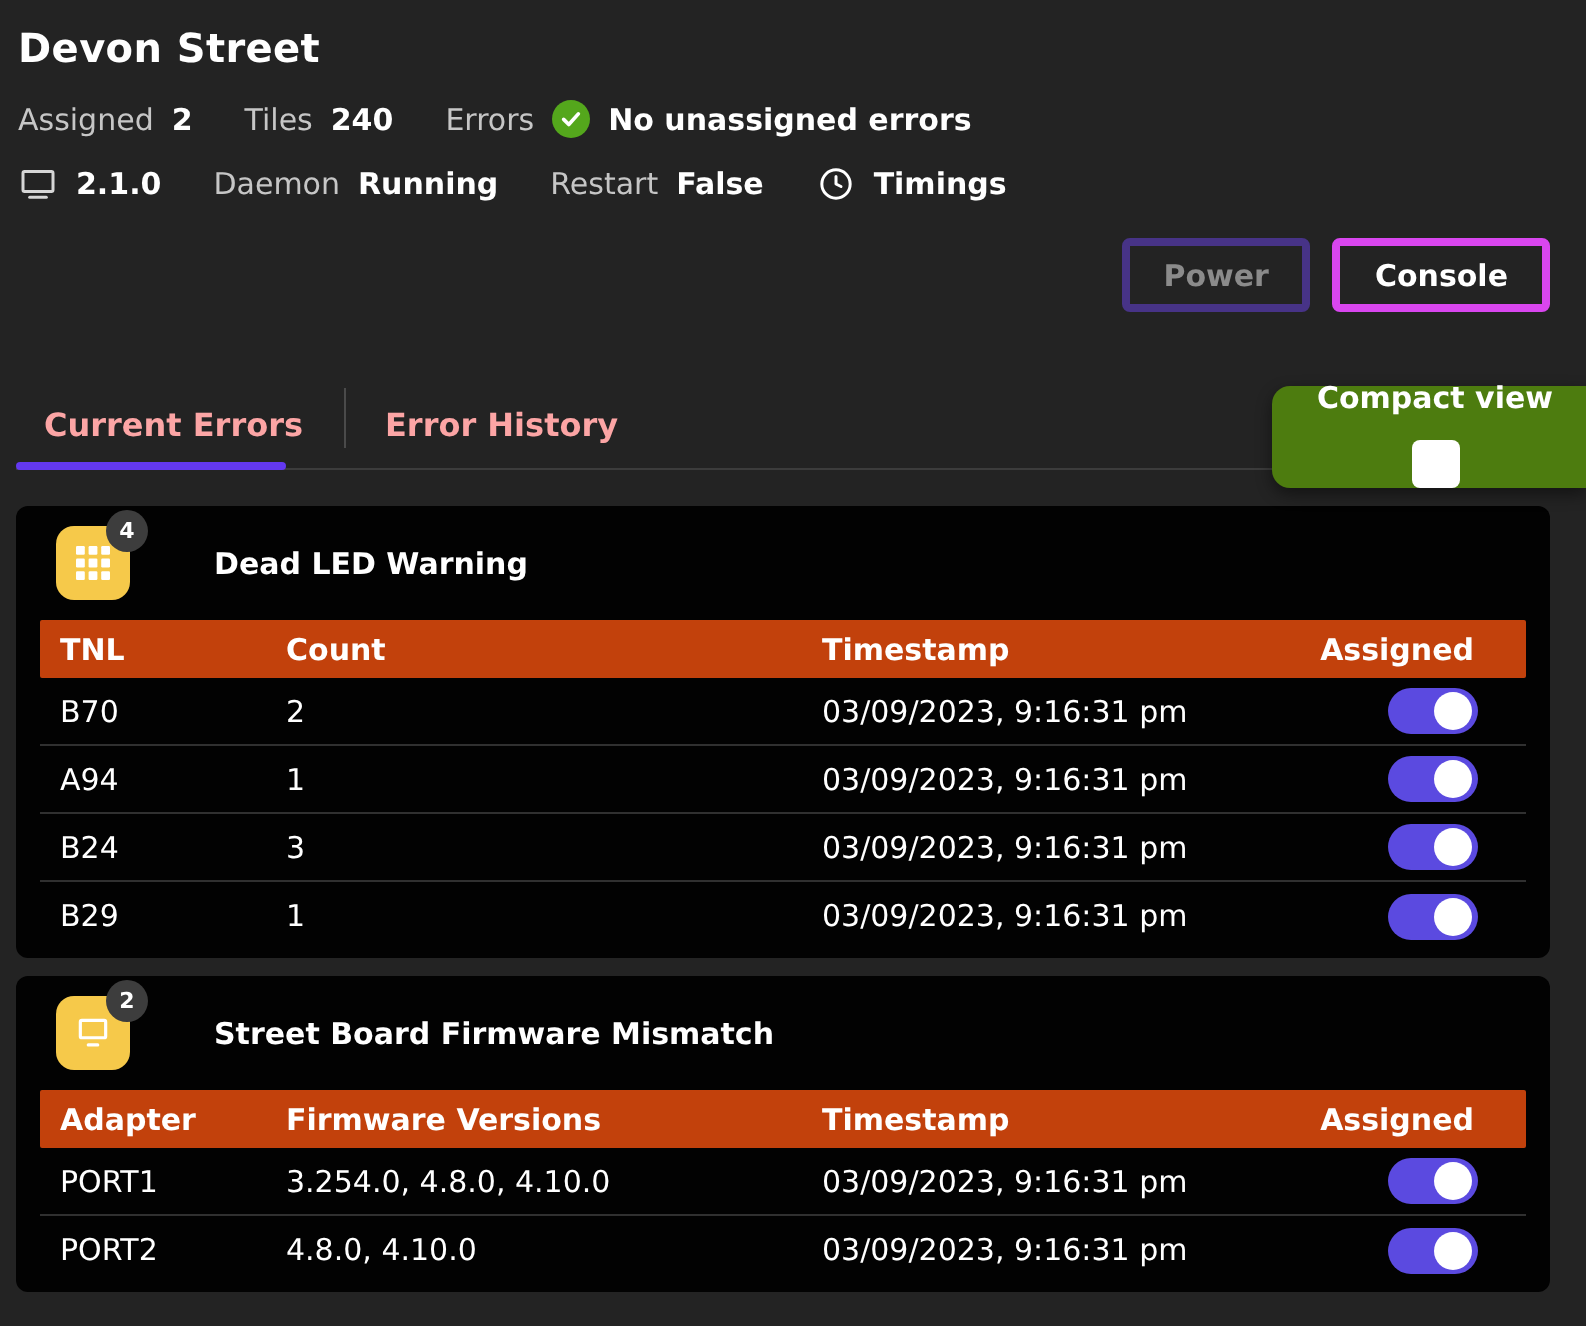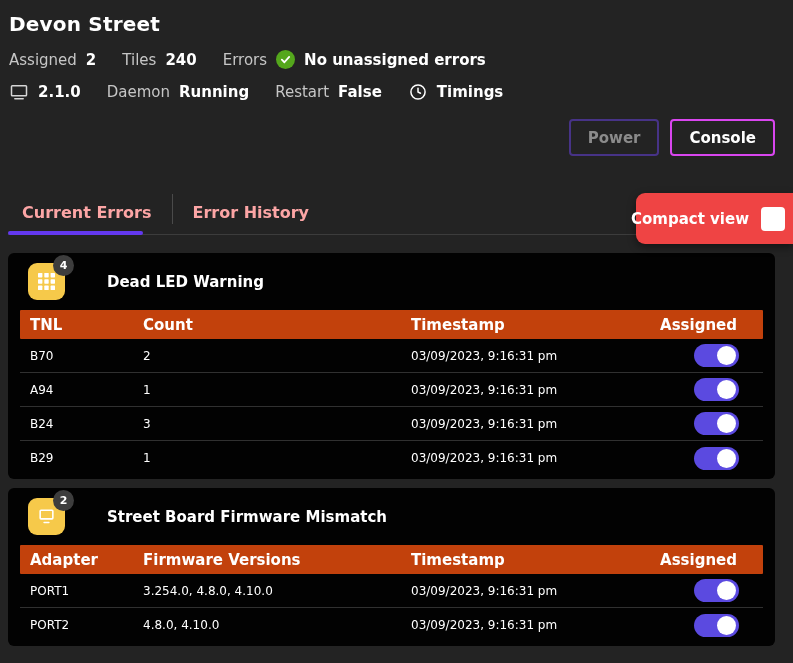--- a/index.html
+++ b/index.html
@@ -26,37 +26,38 @@
   .check-circle svg { width: 11px; height: 11px; }
   .inforow { display: flex; align-items: center; gap: 26px; margin-top: 13px; font-size: 15px; }
   .inforow .pair { display: flex; align-items: center; gap: 9px; }
   .icon-svg { width: 20px; height: 20px; display: inline-block; vertical-align: middle; }
   
   .toolbar { display: flex; justify-content: flex-end; gap: 11px; padding: 17px 18px 0 0; }
   .btn {
     min-width: 72px; height: 37px; padding: 0 17px;
     border-radius: 4px; font-size: 15px; font-weight: 600;
     font-family: inherit; cursor: pointer;
-    background: transparent; border: 2px solid #d946ef; color: #fff;
+    background: transparent; border: 4px solid #d946ef; color: #fff;
   }
   .btn.power { border-color: #473387; color: #8b8b8b; }
   .btn.primary { background: #6338f0; border-color: #6338f0; color: #fff; }
   
   .tabs-area { position: relative; margin-top: 34px; height: 49px; }
   .tabs { display: flex; align-items: stretch; height: 44px; margin-left: 8px; }
   .tab { display: flex; align-items: center; padding: 0 14px; font-size: 16px; font-weight: bold; color: #fca5a5; cursor: pointer; }
   .tab-divider { width: 1px; background: #4a4a4a; margin: 4px 6px 10px 6px; }
   .tab-baseline { position: absolute; left: 8px; right: 0; top: 44px; height: 1px; background: #3c3c3c; }
   .tab-underline { position: absolute; left: 8px; top: 41px; width: 135px; height: 4px; background: #6338f0; border-radius: 2px; }
   .compact-panel {
     position: absolute; right: 0; top: 3px; width: 157px; height: 51px;
-    background: #ef4444; border-radius: 9px 0 0 9px;
+    background: #4d7c0f; border-radius: 9px 0 0 9px;
     display: flex; align-items: center; justify-content: flex-end; gap: 12px;
     padding: 0 8px 0 14px; z-index: 2;
     box-shadow: 0 3px 8px rgba(0,0,0,.45);
+    flex-direction: column;
   }
   .compact-panel .clabel { font-size: 15px; font-weight: bold; white-space: nowrap; }
   .checkbox { width: 24px; height: 24px; background: #fff; border-radius: 4px; border: none; cursor: pointer; flex: 0 0 auto; }
   
   .cards { padding: 14px 18px 0 8px; display: flex; flex-direction: column; gap: 9px; }
   .card { background: #020202; border-radius: 6px; padding: 8px 12px 4px 12px; }
   .card-head { display: flex; align-items: center; padding: 2px 0 10px 8px; }
   .icon-wrap { position: relative; width: 37px; height: 37px; }
   .icon-tile {
     width: 37px; height: 37px; border-radius: 9px; background: #f6c94a;
@@ -73,21 +74,21 @@
   
   .thead {
     display: grid; grid-template-columns: 113px 268px 1fr 130px;
     background: #c2410c; height: 29px; align-items: center;
     font-size: 15px; font-weight: bold; border-radius: 1px;
   }
   .thead > div { padding-left: 10px; }
   .thead > .col-assigned { text-align: right; padding-right: 26px; }
   .trow {
     display: grid; grid-template-columns: 113px 268px 1fr 130px;
-    height: 34px; align-items: center; font-size: 12px;
+    height: 34px; align-items: center; font-size: 15px;
     border-bottom: 1px solid #303030;
   }
   .trow:last-child { border-bottom: none; }
   .trow > div { padding-left: 10px; }
   .cell-assigned { display: flex; justify-content: flex-end; padding-right: 24px; }
   .toggle {
     width: 45px; height: 23px; border-radius: 12px; background: #5b4ae0;
     border: none; position: relative; cursor: pointer;
   }
   .toggle .knob {

